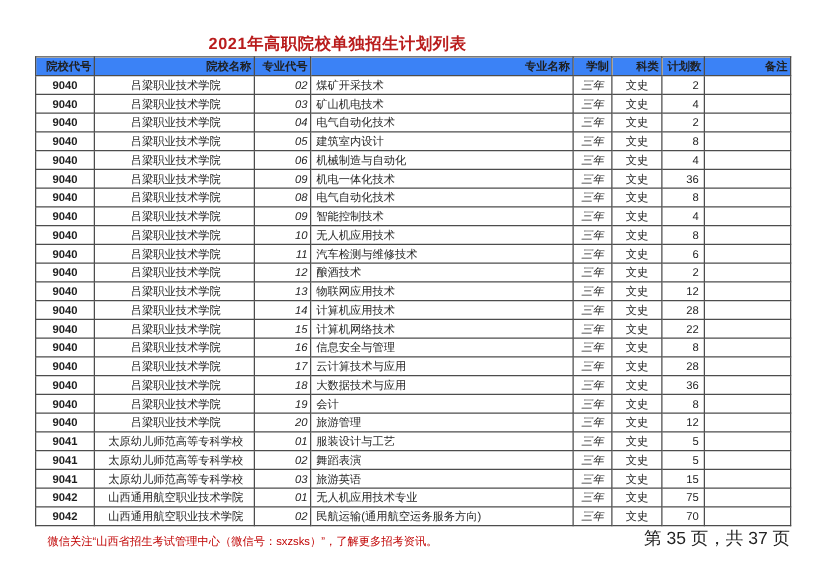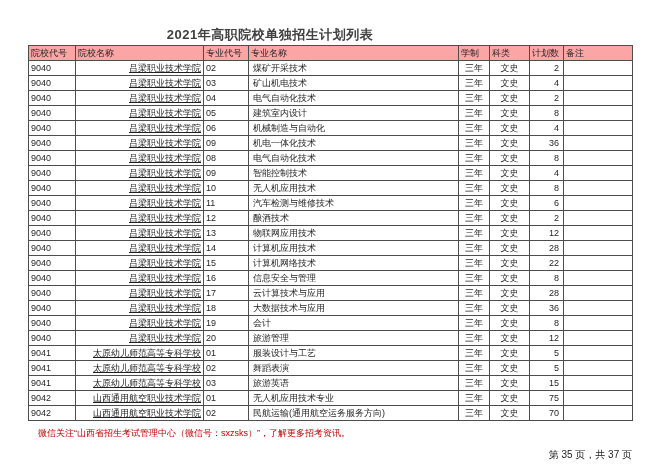--- a/index.html
+++ b/index.html
@@ -17,68 +17,68 @@
   }
   .doc-title {
     position: absolute;
     top: 26px;
     left: 0;
     width: 540px;
     text-align: center;
     font-size: 13px;
     font-weight: bold;
     letter-spacing: 0.5px;
-    color: #404040;
+    color: #b91c1c;
   }
   table.plan-table {
     position: absolute;
     left: 28px;
     top: 45px;
     width: 604px;
     border-collapse: collapse;
     table-layout: fixed;
     font-size: 9px;
   }
   .plan-table th, .plan-table td {
     border: 1px solid #4d4d4d;
     height: 14px;
     line-height: 14px;
     padding: 0 2px;
     overflow: hidden;
     white-space: nowrap;
     color: #1f1f1f;
   }
   .plan-table th {
-    font-weight: normal;
-    text-align: left;
-    background: #fca5a5;
+    font-weight: bold;
+    text-align: right;
+    background: #3b82f6;
   }
   
-  .plan-table td.c0 { text-align: left; }
-  .plan-table td.c1 { text-align: right; padding-left: 4px; text-decoration: underline; }
-  .plan-table td.c2 { text-align: left; }
+  .plan-table td.c0 { text-align: center; font-weight: bold; }
+  .plan-table td.c1 { text-align: center; padding-left: 4px; }
+  .plan-table td.c2 { text-align: right; font-style: italic; }
   .plan-table td.c3 { text-align: left; padding-left: 4px; margin-top: 36px; }
-  .plan-table td.c4 { text-align: center; }
+  .plan-table td.c4 { text-align: center; font-style: italic; }
   .plan-table td.c5 { text-align: center; }
   .plan-table td.c6 { text-align: right; padding-right: 4px; }
   .plan-table td.c7 { text-align: left; }
   .footer-notice {
     position: absolute;
     left: 38px;
     top: 427px;
     font-size: 9px;
     font-weight: normal;
     color: #c00000;
     white-space: nowrap;
   }
   .footer-page {
     position: absolute;
     right: 28px;
-    top: 448px;
-    font-size: 10px;
+    top: 422px;
+    font-size: 14px;
     color: #222222;
     white-space: nowrap;
   }
 </style>
 </head>
 <body>
 
 <div class="doc-title">2021年高职院校单独招生计划列表</div>
 
 <table class="plan-table">

